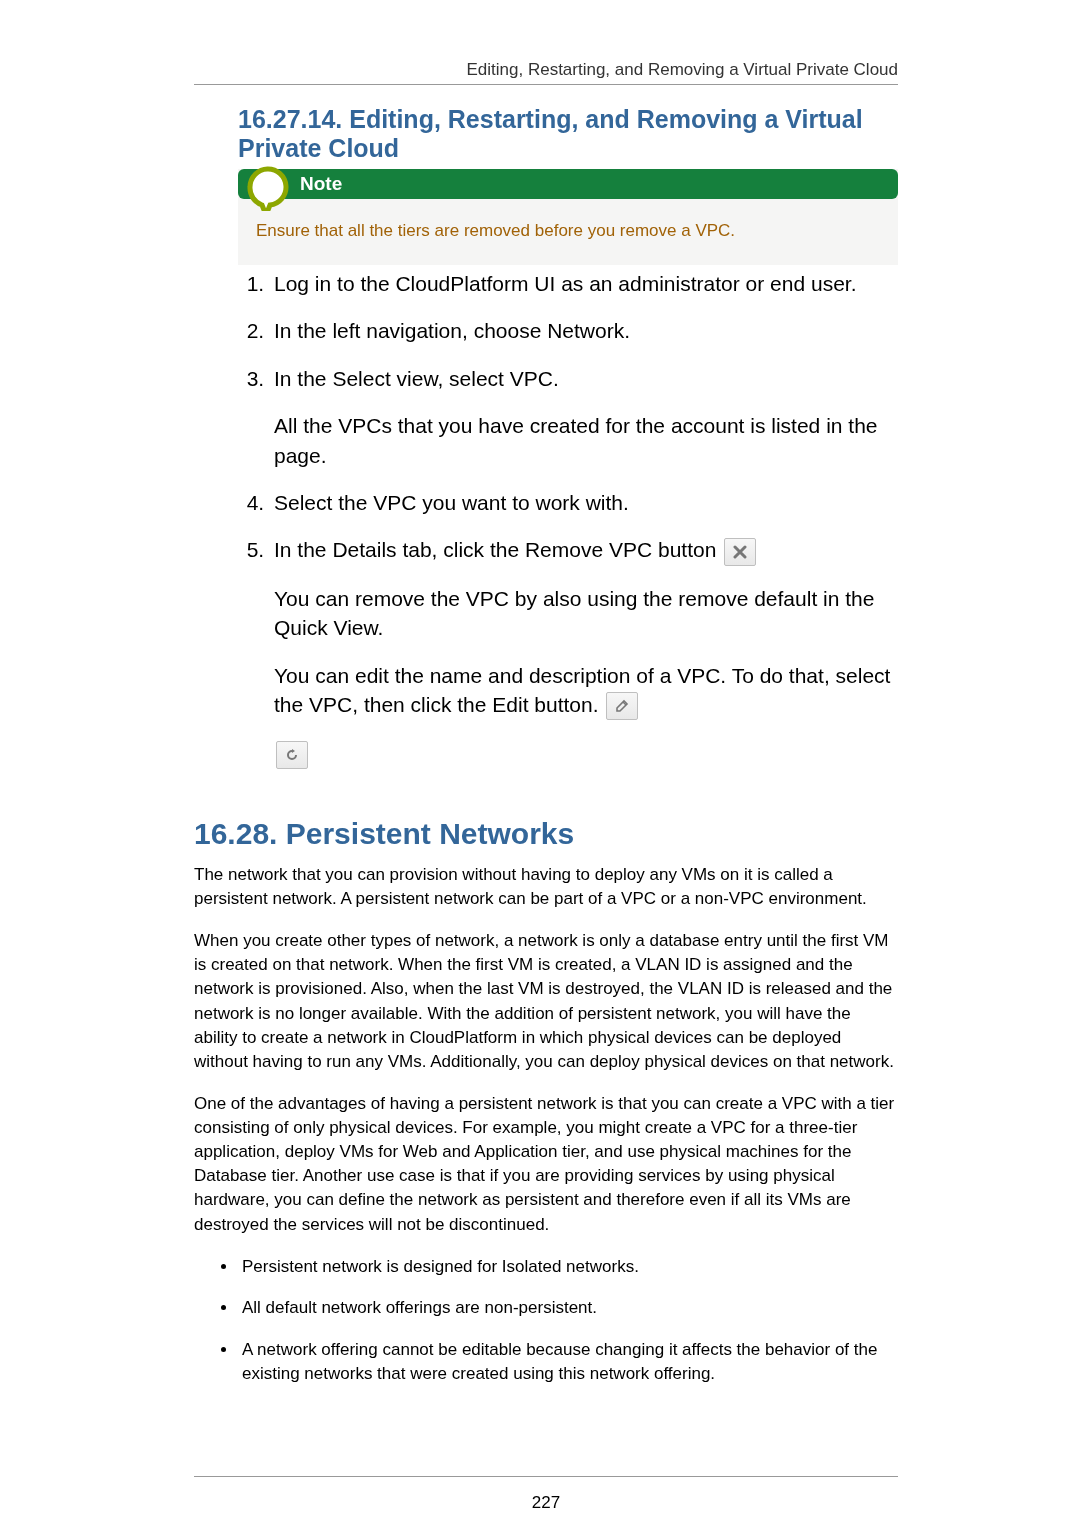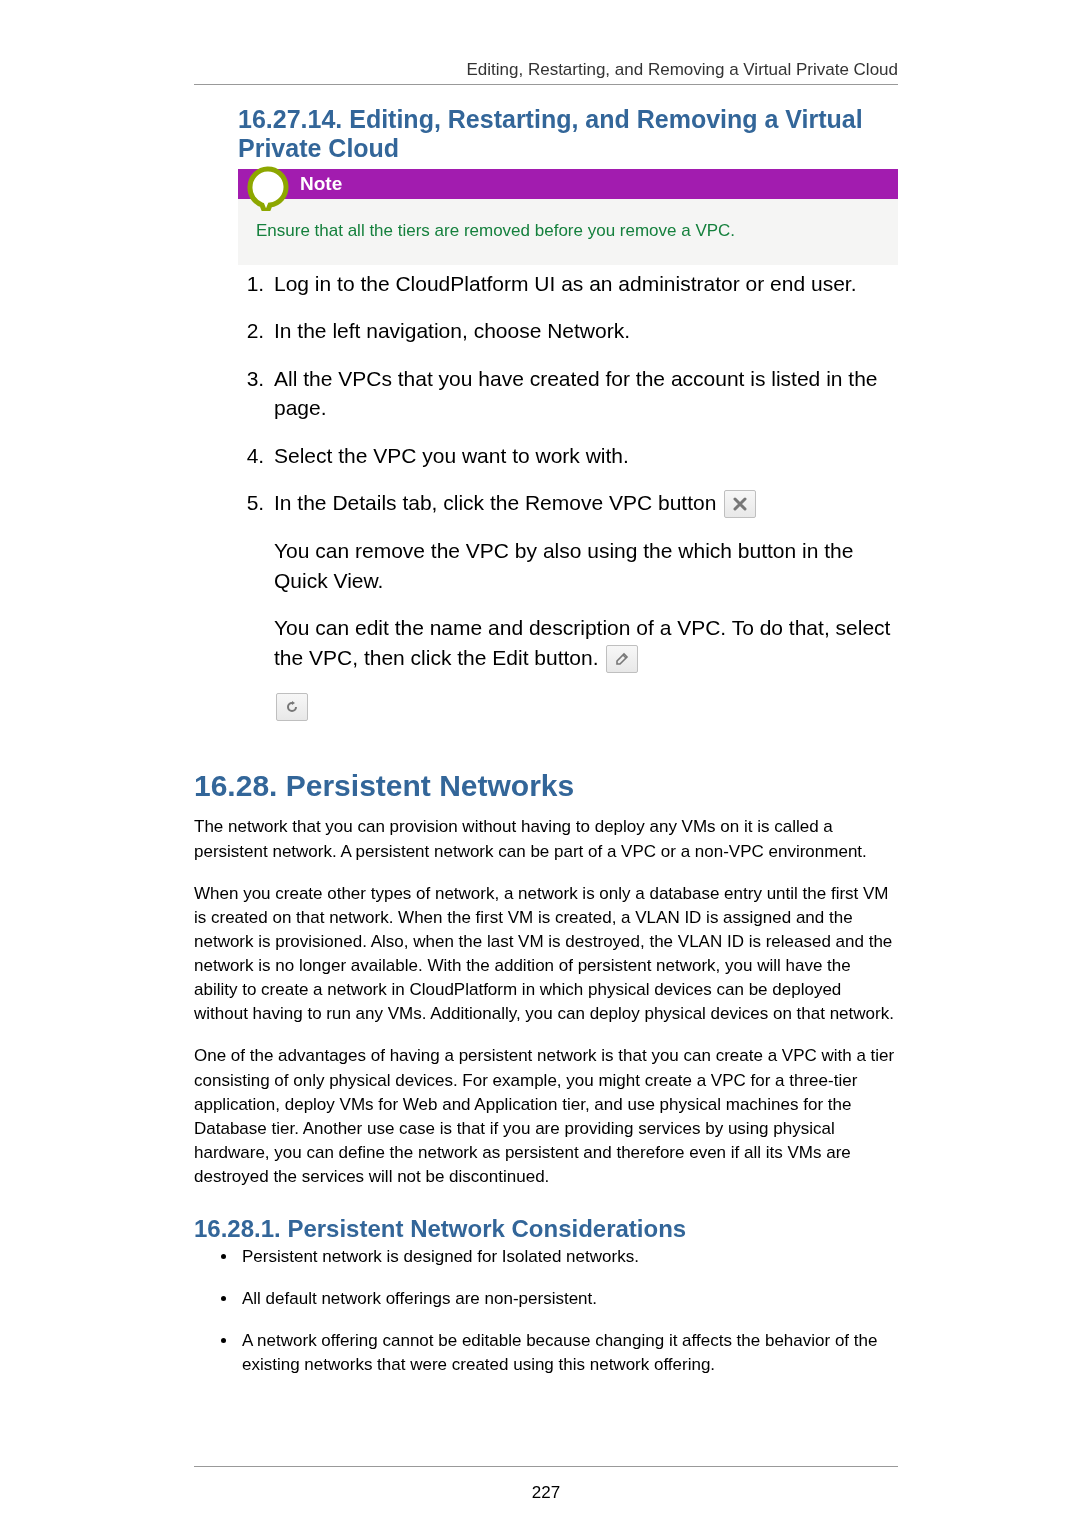--- a/index.html
+++ b/index.html
@@ -33,40 +33,41 @@
     font-size: 25px;
     font-weight: bold;
     margin: 10px 0 6px 16px;
   }
   .note-box {
     margin: 0 0 4px 44px;
     background: #f5f5f4;
     position: relative;
   }
   .note-header {
-    background: #a21caf;
+    background: #15803d;
     height: 30px;
     display: flex;
     align-items: center;
     padding-left: 62px;
     color: #ffffff;
     font-size: 19px;
     font-weight: bold;
+    border-radius: 6px;
   }
   .note-icon {
     position: absolute;
     left: 6px;
     top: -6px;
     width: 48px;
     height: 48px;
   }
   .note-body {
     padding: 22px 18px 24px 18px;
     font-size: 17px;
-    color: #15803d;
+    color: #a16207;
   }
   ol.steps {
     margin: 4px 0 0 44px;
     padding: 0 0 0 32px;
     font-size: 21px;
   }
   ol.steps > li {
     padding: 0 0 18px 4px;
     line-height: 1.4;
   }
@@ -148,33 +149,34 @@
     <div class="note-header">
       <span>Note</span>
     </div>
     <div class="note-body">Ensure that all the tiers are removed before you remove a VPC.</div>
   </div>
 
   <ol class="steps">
     <li><span>Log in to the CloudPlatform UI as an administrator or end user.</span></li>
     <li><span>In the left navigation, choose Network.</span></li>
     <li>
+      <p>In the Select view, select VPC.</p>
       <p>All the VPCs that you have created for the account is listed in the page.</p>
     </li>
     <li><span>Select the VPC you want to work with.</span></li>
     <li>
       <p>
         <span>In the Details tab, click the Remove VPC button</span>
         <span class="inline-icon-btn">
           <svg width="14" height="14" viewBox="0 0 14 14">
             <path d="M2 2 L12 12 M12 2 L2 12" stroke="#777" stroke-width="3" stroke-linecap="round"></path>
           </svg>
         </span>
       </p>
-      <p>You can remove the VPC by also using the which button in the Quick View.</p>
+      <p>You can remove the VPC by also using the remove default in the Quick View.</p>
       <p>
         <span>You can edit the name and description of a VPC. To do that, select the VPC, then click the Edit button.</span>
         <span class="inline-icon-btn">
           <svg width="14" height="14" viewBox="0 0 14 14">
             <path d="M2 12 L2 9 L9 2 L12 5 L5 12 Z" fill="none" stroke="#777" stroke-width="1.6"></path>
             <path d="M8 3 L11 6" stroke="#777" stroke-width="1.4"></path>
           </svg>
         </span>
       </p>
       <p>
@@ -186,21 +188,20 @@
         </span>
       </p>
     </li>
   </ol>
 
   <h1 class="sec">16.28. Persistent Networks</h1>
   <p class="body-p">The network that you can provision without having to deploy any VMs on it is called a persistent network. A persistent network can be part of a VPC or a non-VPC environment.</p>
   <p class="body-p">When you create other types of network, a network is only a database entry until the first VM is created on that network. When the first VM is created, a VLAN ID is assigned and the network is provisioned. Also, when the last VM is destroyed, the VLAN ID is released and the network is no longer available. With the addition of persistent network, you will have the ability to create a network in CloudPlatform in which physical devices can be deployed without having to run any VMs. Additionally, you can deploy physical devices on that network.</p>
   <p class="body-p">One of the advantages of having a persistent network is that you can create a VPC with a tier consisting of only physical devices. For example, you might create a VPC for a three-tier application, deploy VMs for Web and Application tier, and use physical machines for the Database tier. Another use case is that if you are providing services by using physical hardware, you can define the network as persistent and therefore even if all its VMs are destroyed the services will not be discontinued.</p>
 
-  <h3 class="sub">16.28.1. Persistent Network Considerations</h3>
   <ul class="bullets">
     <li>Persistent network is designed for Isolated networks.</li>
     <li>All default network offerings are non-persistent.</li>
     <li>A network offering cannot be editable because changing it affects the behavior of the existing networks that were created using this network offering.</li>
   </ul>
 
   <hr class="footer-hr">
   <div class="page-num">227</div>
 </div>
 

